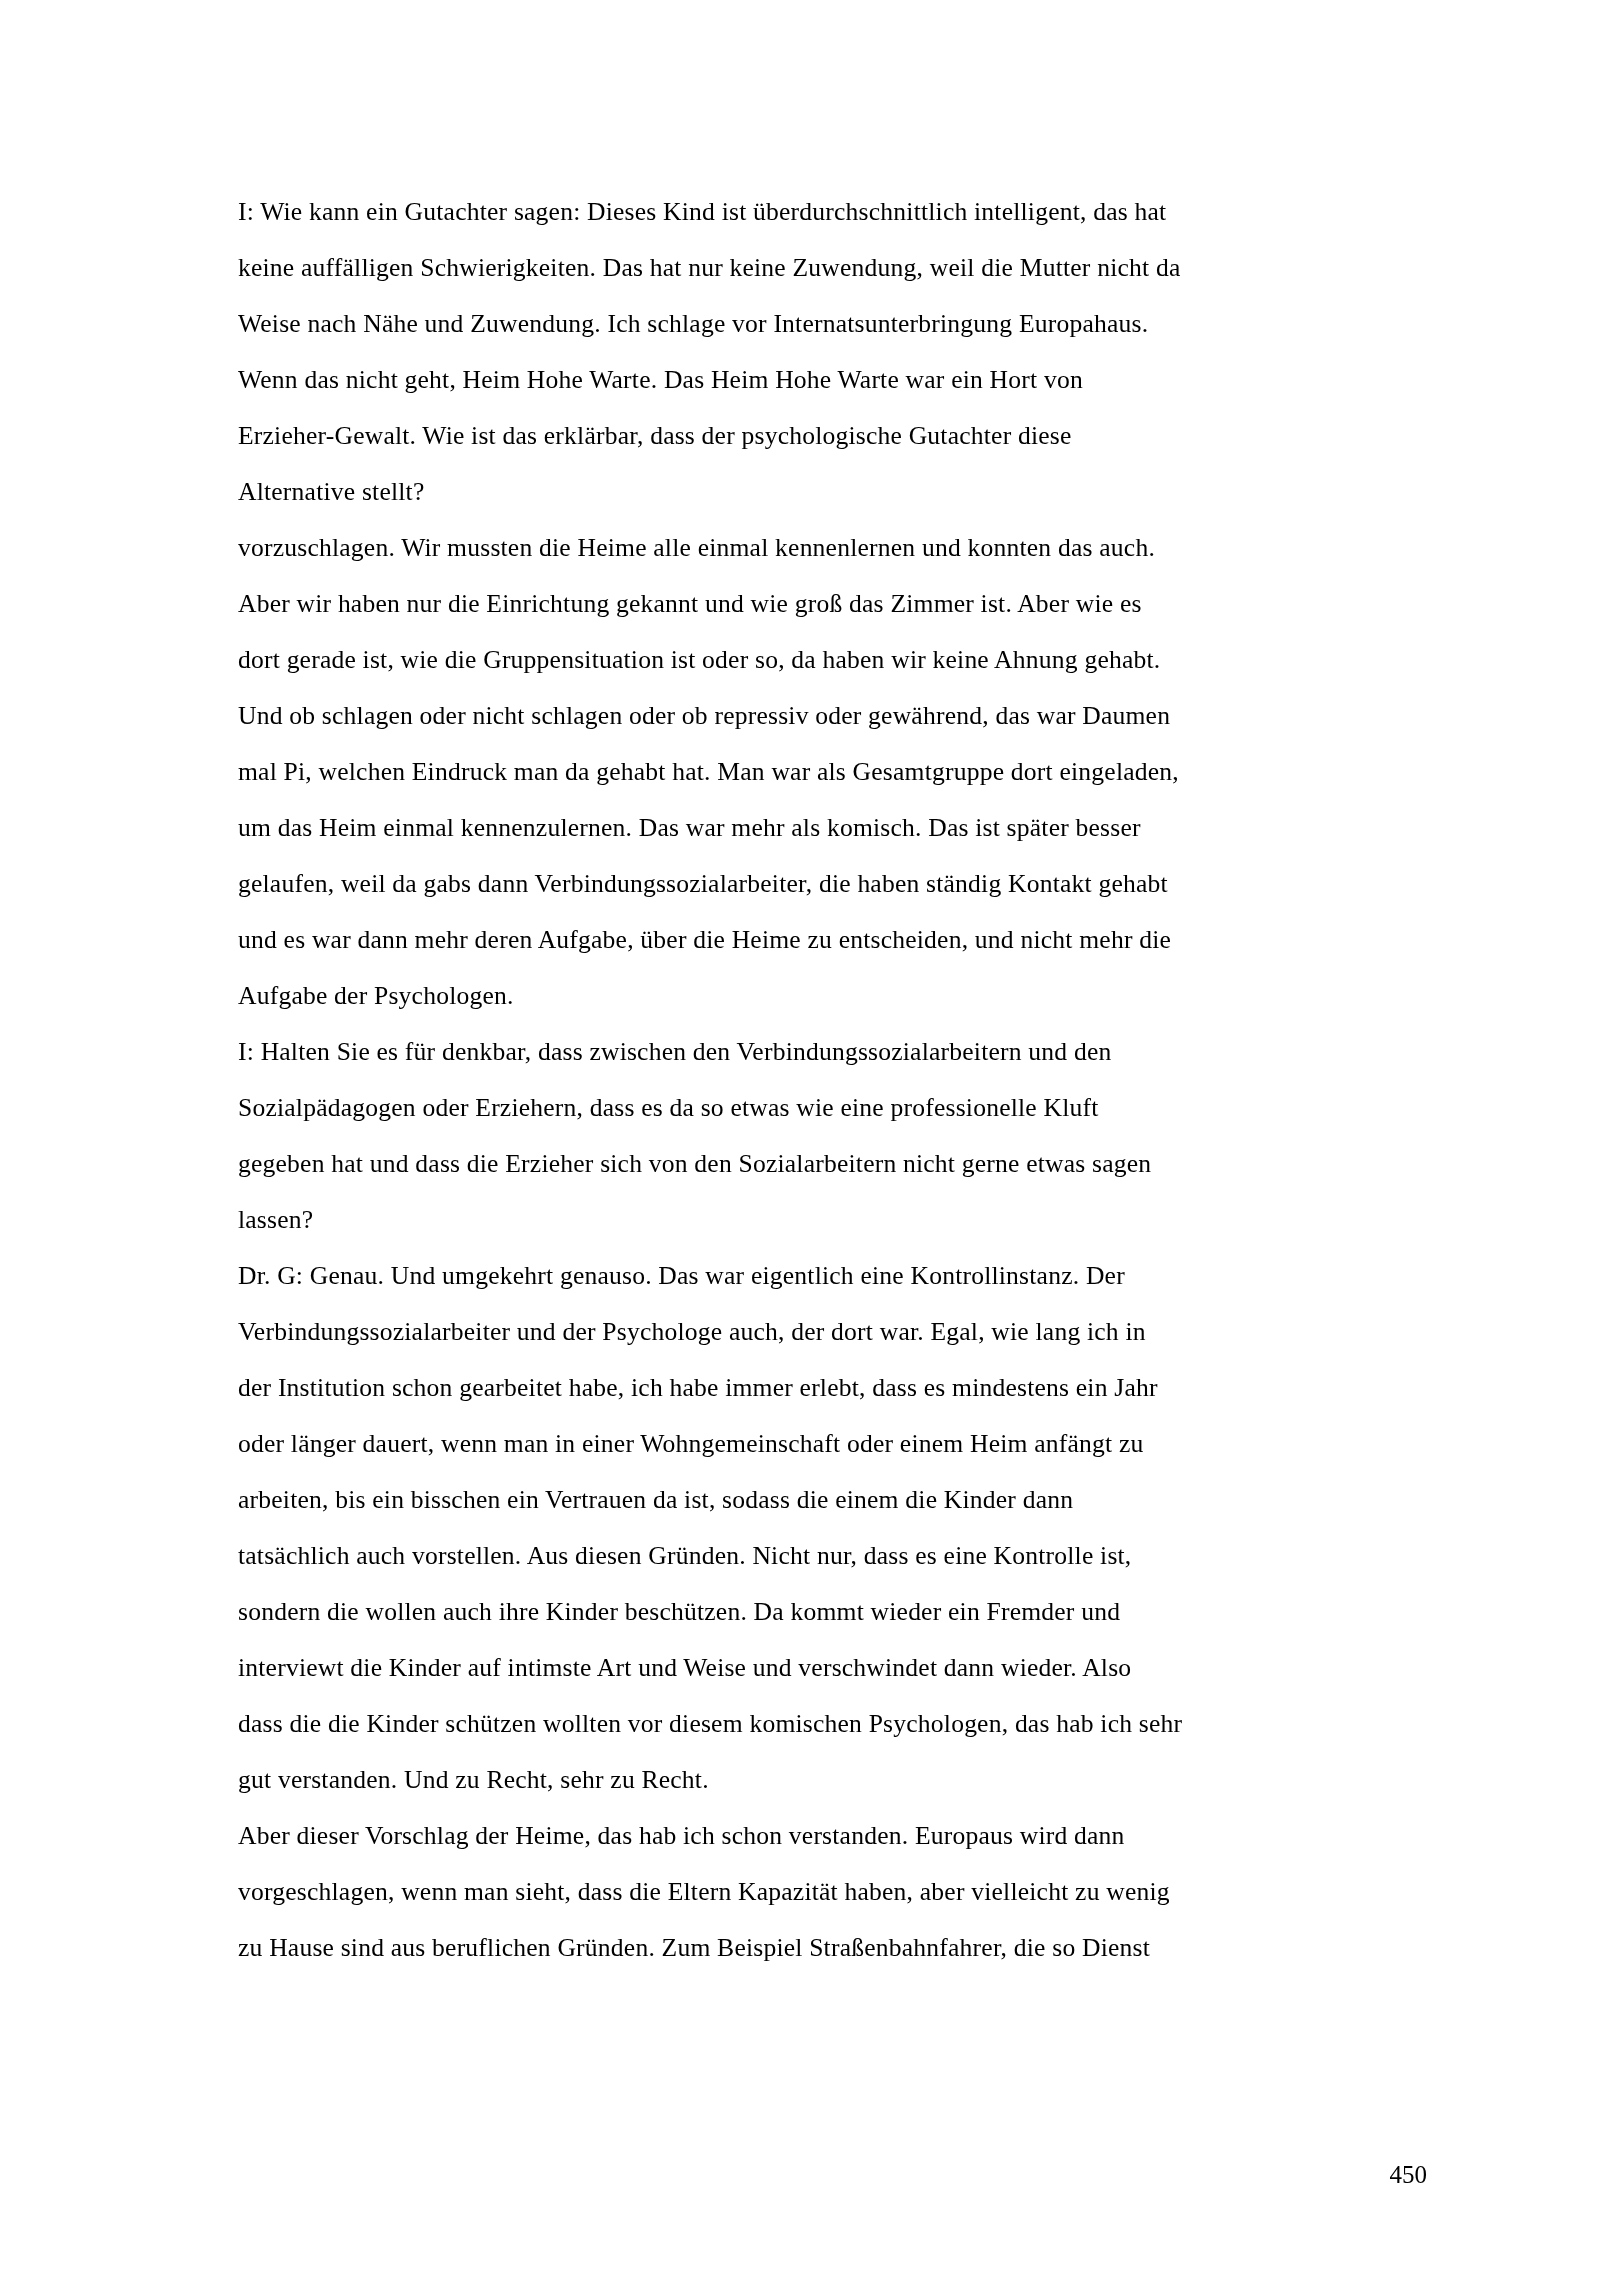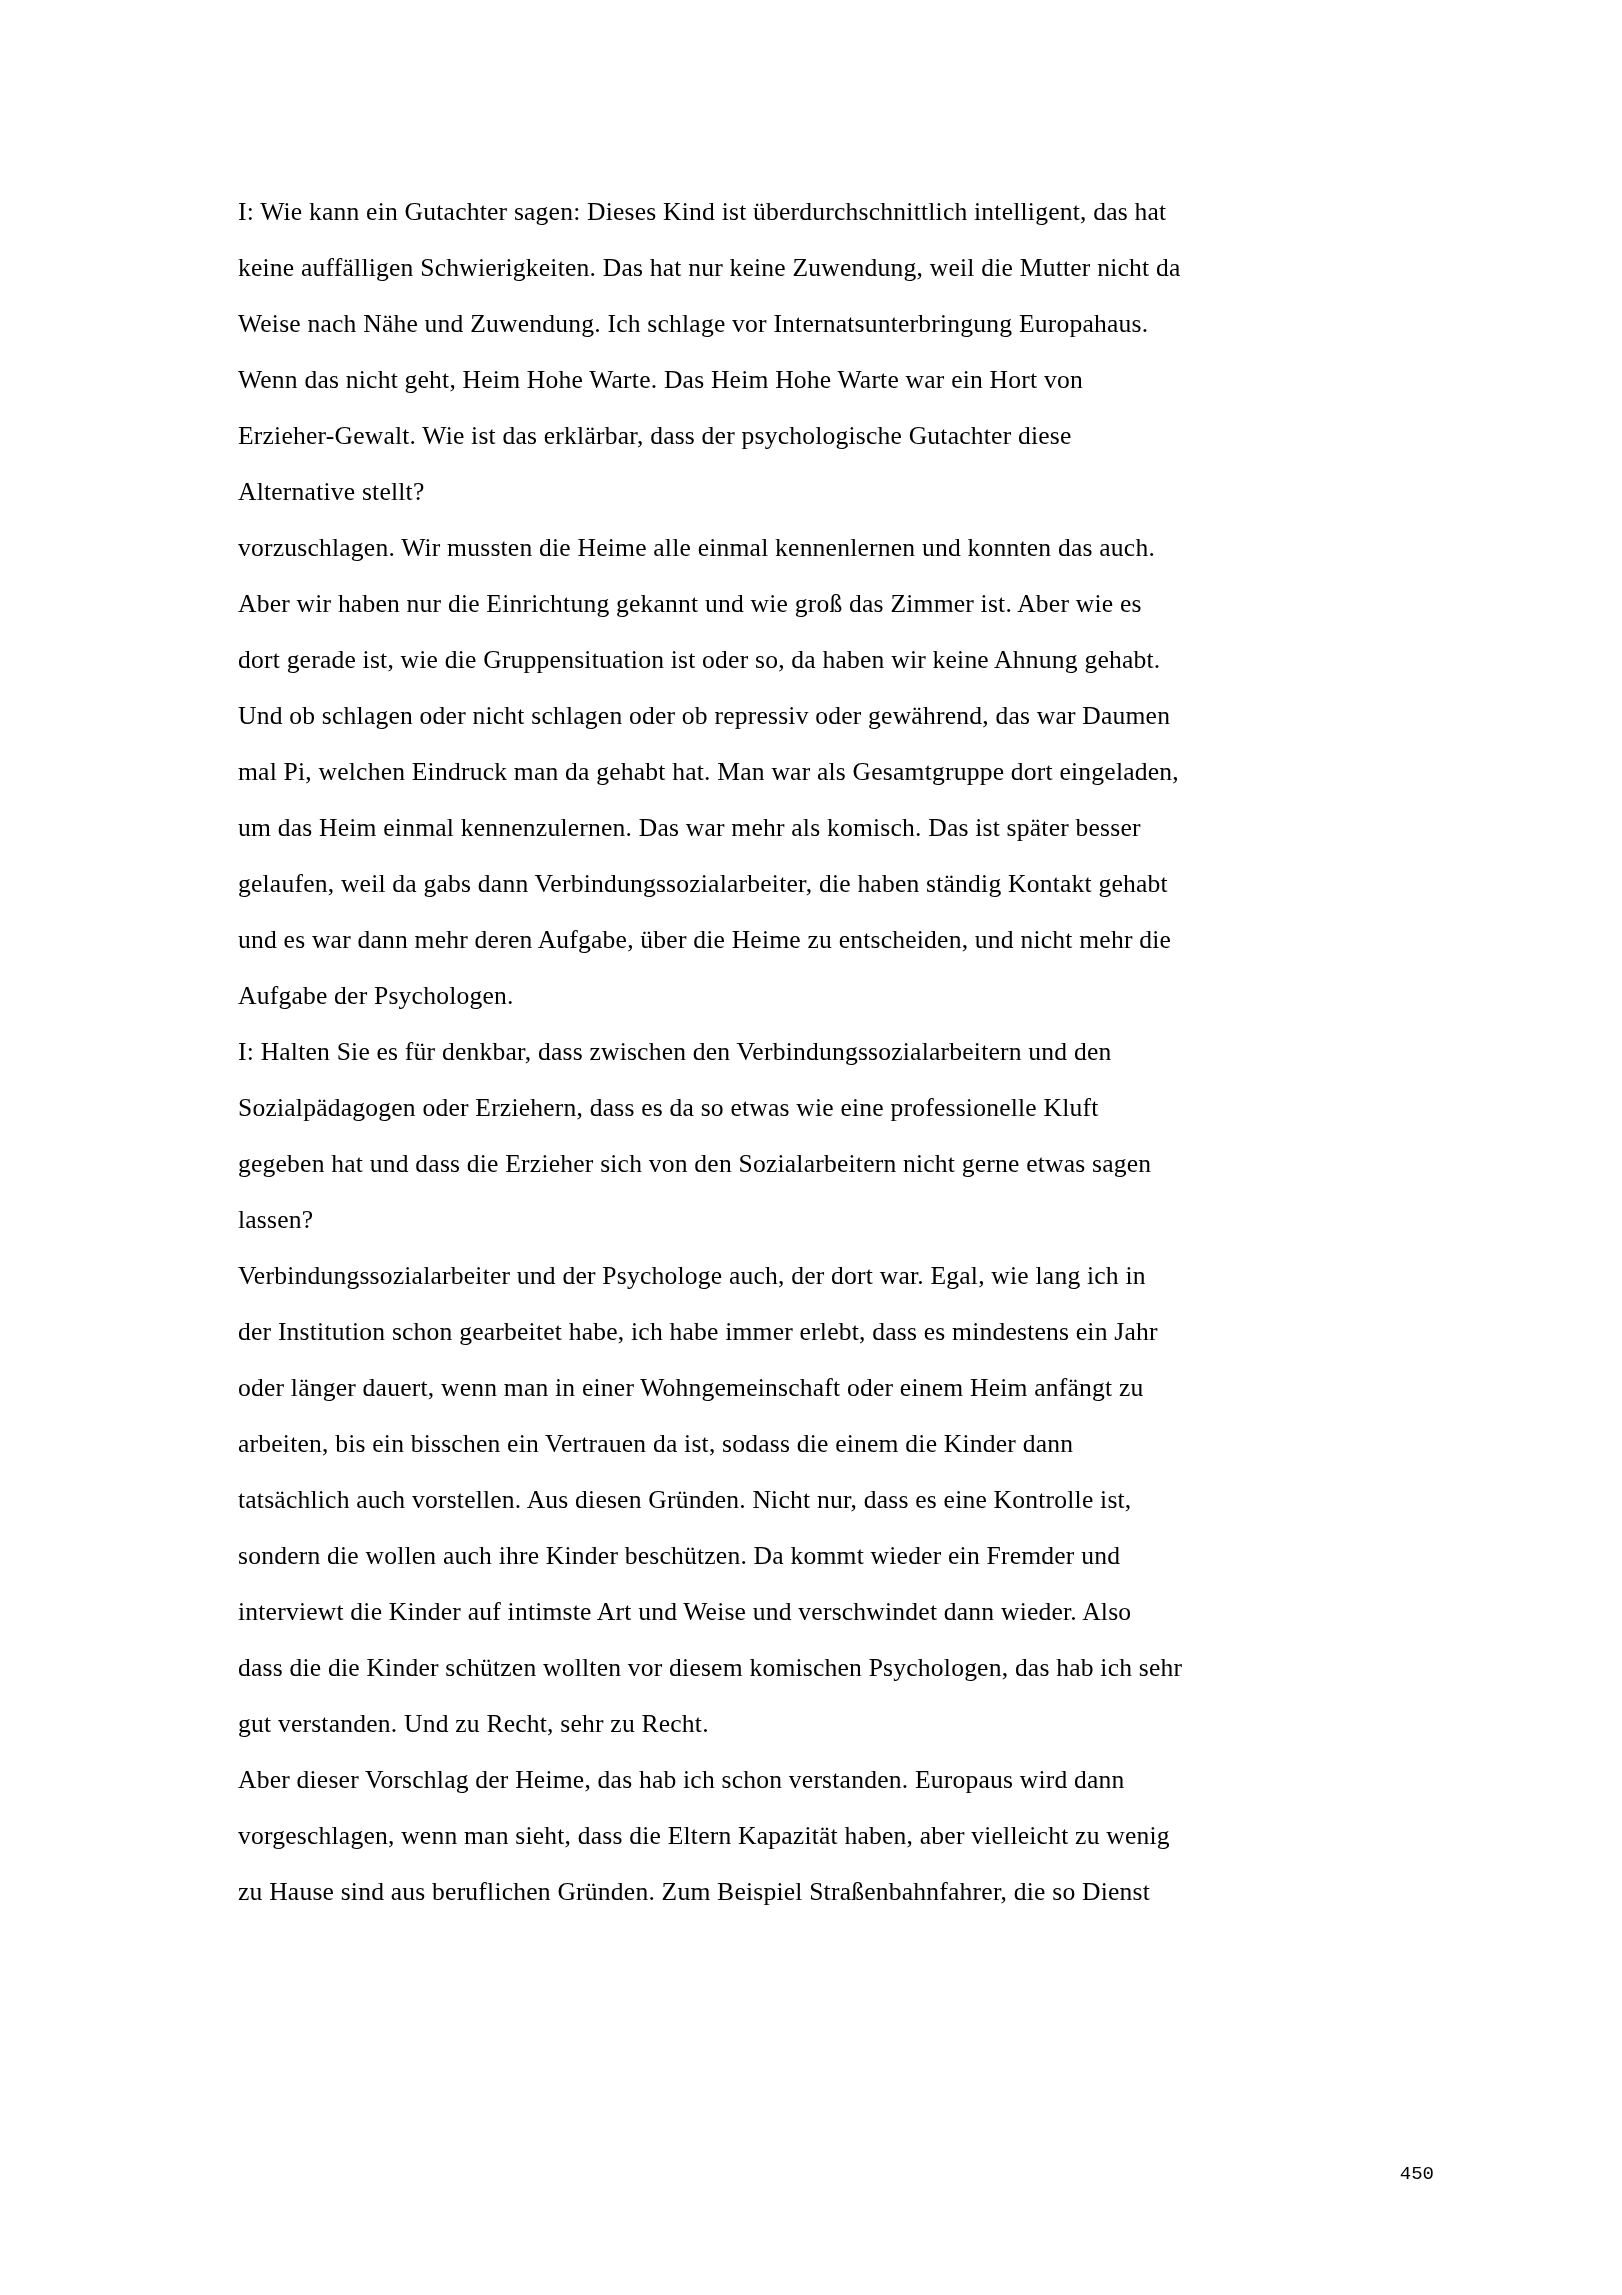--- a/index.html
+++ b/index.html
@@ -24,24 +24,23 @@
   }
   .line {
     font-size: 25.6px;
     line-height: 56px;
     white-space: pre;
     letter-spacing: 0.2px;
   }
   .page-number {
     position: absolute;
     top: 2160px;
-    right: 188px;
-    font-size: 19px;
+    right: 195px;
+    font-size: 25px;
     line-height: 29px;
-    font-family: Liberation Mono, monospace;
   }
 </style>
 </head>
 <body>
 
 <div class="page">
   <div class="text-block">
     <div class="line">I: Wie kann ein Gutachter sagen: Dieses Kind ist überdurchschnittlich intelligent, das hat</div>
     <div class="line">keine auffälligen Schwierigkeiten. Das hat nur keine Zuwendung, weil die Mutter nicht da</div>
     <div class="line">Weise nach Nähe und Zuwendung. Ich schlage vor Internatsunterbringung Europahaus.</div>
@@ -54,20 +53,21 @@
     <div class="line">Und ob schlagen oder nicht schlagen oder ob repressiv oder gewährend, das war Daumen</div>
     <div class="line">mal Pi, welchen Eindruck man da gehabt hat. Man war als Gesamtgruppe dort eingeladen,</div>
     <div class="line">um das Heim einmal kennenzulernen. Das war mehr als komisch. Das ist später besser</div>
     <div class="line">gelaufen, weil da gabs dann Verbindungssozialarbeiter, die haben ständig Kontakt gehabt</div>
     <div class="line">und es war dann mehr deren Aufgabe, über die Heime zu entscheiden, und nicht mehr die</div>
     <div class="line">Aufgabe der Psychologen.</div>
     <div class="line">I: Halten Sie es für denkbar, dass zwischen den Verbindungssozialarbeitern und den</div>
     <div class="line">Sozialpädagogen oder Erziehern, dass es da so etwas wie eine professionelle Kluft</div>
     <div class="line">gegeben hat und dass die Erzieher sich von den Sozialarbeitern nicht gerne etwas sagen</div>
     <div class="line">lassen?</div>
+    <div class="line">Dr. G: Genau. Und umgekehrt genauso. Das war eigentlich eine Kontrollinstanz. Der</div>
     <div class="line">Verbindungssozialarbeiter und der Psychologe auch, der dort war. Egal, wie lang ich in</div>
     <div class="line">der Institution schon gearbeitet habe, ich habe immer erlebt, dass es mindestens ein Jahr</div>
     <div class="line">oder länger dauert, wenn man in einer Wohngemeinschaft oder einem Heim anfängt zu</div>
     <div class="line">arbeiten, bis ein bisschen ein Vertrauen da ist, sodass die einem die Kinder dann</div>
     <div class="line">tatsächlich auch vorstellen. Aus diesen Gründen. Nicht nur, dass es eine Kontrolle ist,</div>
     <div class="line">sondern die wollen auch ihre Kinder beschützen. Da kommt wieder ein Fremder und</div>
     <div class="line">interviewt die Kinder auf intimste Art und Weise und verschwindet dann wieder. Also</div>
     <div class="line">dass die die Kinder schützen wollten vor diesem komischen Psychologen, das hab ich sehr</div>
     <div class="line">gut verstanden. Und zu Recht, sehr zu Recht.</div>
     <div class="line">Aber dieser Vorschlag der Heime, das hab ich schon verstanden. Europaus wird dann</div>

